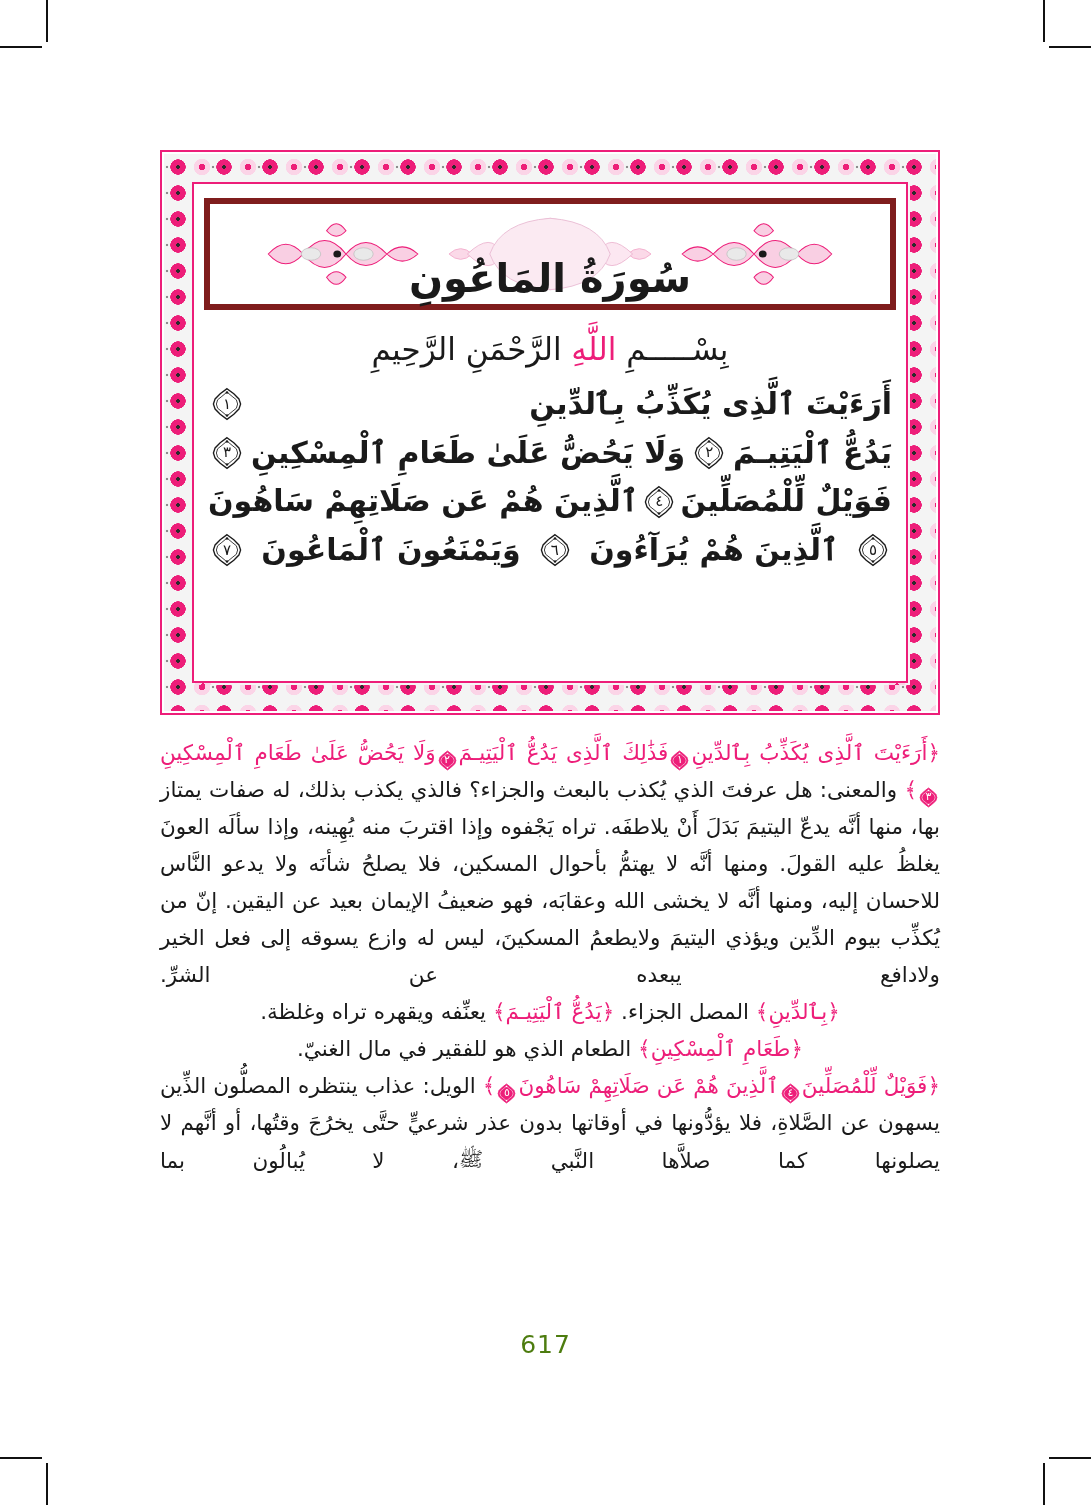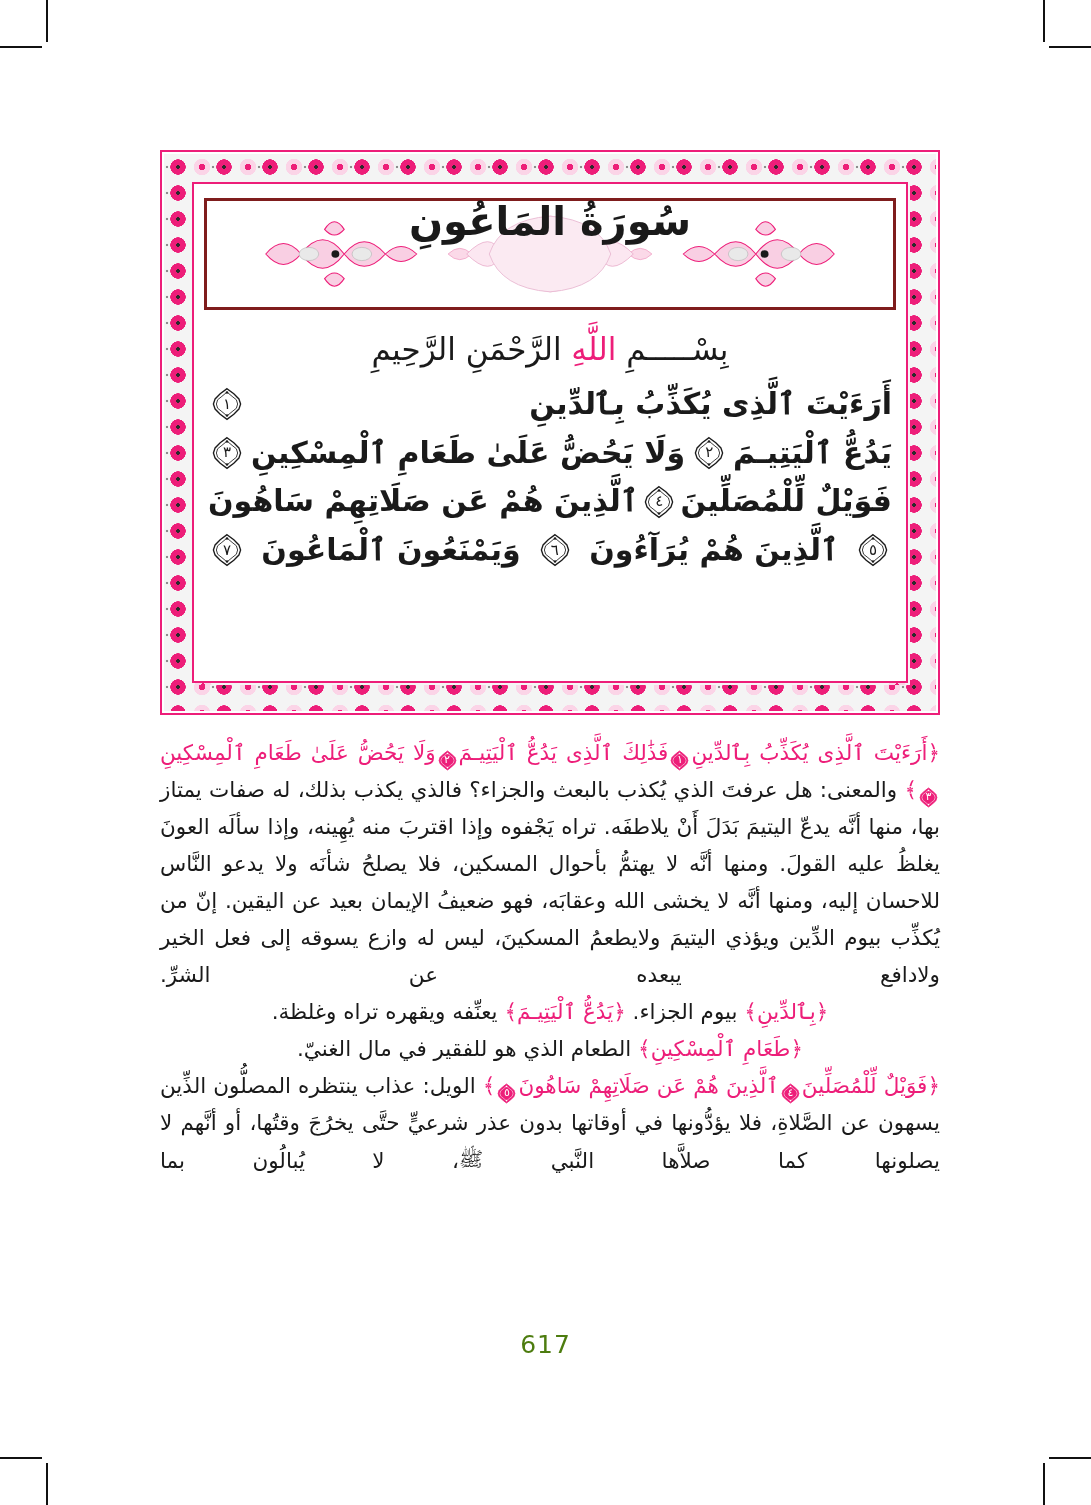--- a/index.html
+++ b/index.html
@@ -101,24 +101,24 @@
     box-sizing: border-box;
     background: #fff;
     overflow: hidden;
   }
 
   
   .title-band {
     position: relative;
     margin: 10px 6px 0 6px;
     height: 112px;
-    border: 3px solid #7f1d1d;
+    border: 6px solid #7f1d1d;
     box-sizing: border-box;
     display: flex;
-    align-items: flex-start;
+    align-items: flex-end;
     justify-content: center;
     background: #fff;
   }
   .tsvg { position: absolute; inset: 0; width: 100%; height: 100%; }
   .surah-title {
     position: relative;
     z-index: 3;
     font-family: "DejaVu Sans", "Liberation Sans", sans-serif;
     font-size: 40px;
     font-weight: 700;
@@ -410,21 +410,21 @@
         <i>٢</i>
       </span><span class="quote">وَلَا يَحُضُّ عَلَىٰ طَعَامِ ٱلْمِسْكِينِ</span><span class="ayah-num-inline">
         <svg viewBox="0 0 40 40">
           <path d="M20 2 L28 8 L34 14 L36 20 L34 26 L28 32 L20 38 L12 32 L6 26 L4 20 L6 14 L12 8 Z" fill="#ED1E79" stroke="#ED1E79" stroke-width="1.6"></path>
           <path d="M20 6 L26 11 L31 15 L32.5 20 L31 25 L26 29 L20 34 L14 29 L9 25 L7.5 20 L9 15 L14 11 Z" fill="none" stroke="#ffffff" stroke-width="1"></path>
           <circle cx="20" cy="6.5" r="1.5" fill="#ffffff"></circle>
           <circle cx="20" cy="33.5" r="1.5" fill="#ffffff"></circle>
         </svg>
         <i>٣</i>
       </span><span class="qmark">﴾</span><span> والمعنى: هل عرفتَ الذي يُكذب بالبعث والجزاء؟ فالذي يكذب بذلك، له صفات يمتاز بها، منها أنَّه يدعّ اليتيمَ بَدَلَ أَنْ يلاطفَه. تراه يَجْفوه وإذا اقتربَ منه يُهِينه، وإذا سألَه العونَ يغلظُ عليه القولَ. ومنها أنَّه لا يهتمُّ بأحوال المسكين، فلا يصلحُ شأنَه ولا يدعو النَّاس للاحسان إليه، ومنها أنَّه لا يخشى الله وعقابَه، فهو ضعيفُ الإيمان بعيد عن اليقين. إنّ من يُكذِّب بيوم الدِّين ويؤذي اليتيمَ ولايطعمُ المسكينَ، ليس له وازع يسوقه إلى فعل الخير ولادافع يبعده عن الشرِّ.</span></p>
-    <p class="centerish"><span class="qmark">﴿</span><span class="quote">بِٱلدِّينِ</span><span class="qmark">﴾</span><span> بيوم الجزاء. </span><span class="qmark">﴿</span><span class="quote">يَدُعُّ ٱلْيَتِيـمَ</span><span class="qmark">﴾</span><span> يعنِّفه ويقهره تراه وغلظة.</span></p>
+    <p class="centerish"><span class="qmark">﴿</span><span class="quote">بِٱلدِّينِ</span><span class="qmark">﴾</span><span> المصل الجزاء. </span><span class="qmark">﴿</span><span class="quote">يَدُعُّ ٱلْيَتِيـمَ</span><span class="qmark">﴾</span><span> يعنِّفه ويقهره تراه وغلظة.</span></p>
     <p class="centerish"><span class="qmark">﴿</span><span class="quote">طَعَامِ ٱلْمِسْكِينِ</span><span class="qmark">﴾</span><span> الطعام الذي هو للفقير في مال الغنيّ.</span></p>
     <p><span class="qmark">﴿</span><span class="quote">فَوَيْلٌ لِّلْمُصَلِّينَ</span><span class="ayah-num-inline">
         <svg viewBox="0 0 40 40">
           <path d="M20 2 L28 8 L34 14 L36 20 L34 26 L28 32 L20 38 L12 32 L6 26 L4 20 L6 14 L12 8 Z" fill="#ED1E79" stroke="#ED1E79" stroke-width="1.6"></path>
           <path d="M20 6 L26 11 L31 15 L32.5 20 L31 25 L26 29 L20 34 L14 29 L9 25 L7.5 20 L9 15 L14 11 Z" fill="none" stroke="#ffffff" stroke-width="1"></path>
           <circle cx="20" cy="6.5" r="1.5" fill="#ffffff"></circle>
           <circle cx="20" cy="33.5" r="1.5" fill="#ffffff"></circle>
         </svg>
         <i>٤</i>
       </span><span class="quote">ٱلَّذِينَ هُمْ عَن صَلَاتِهِمْ سَاهُونَ</span><span class="ayah-num-inline">

